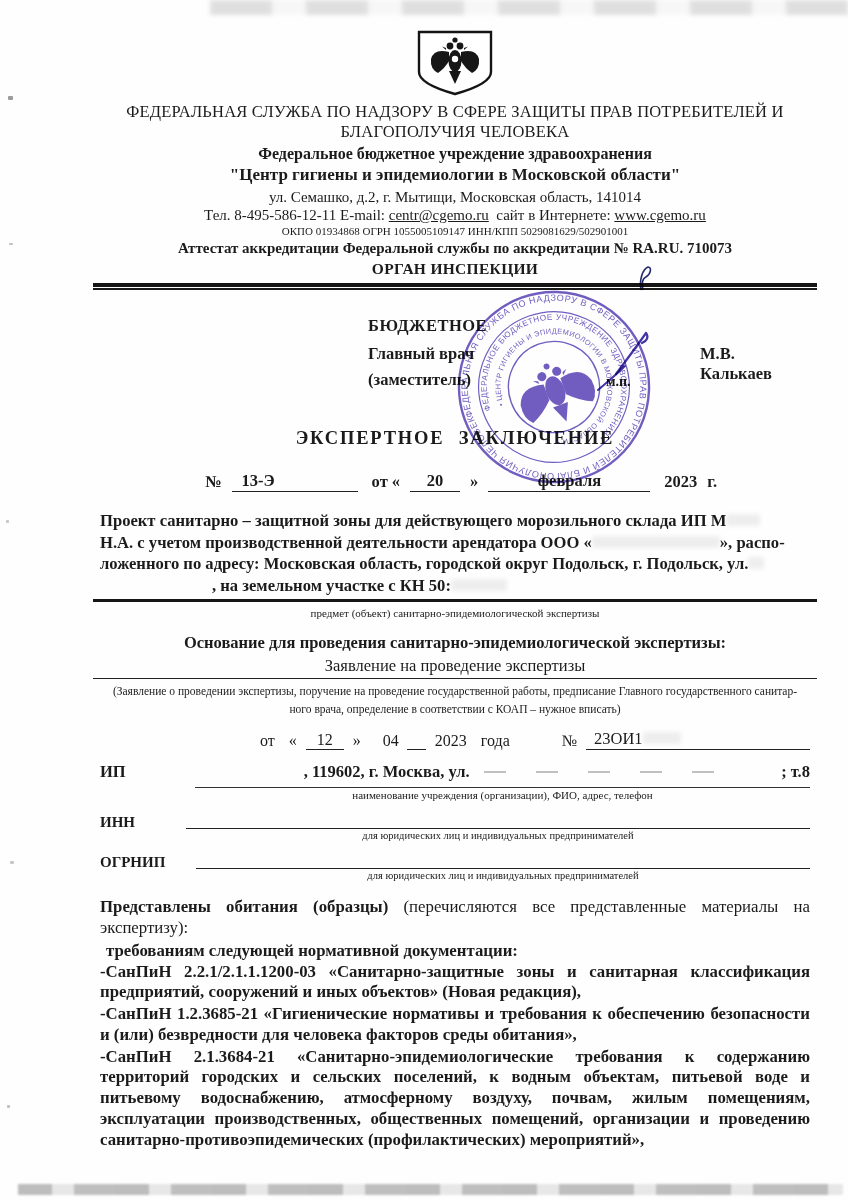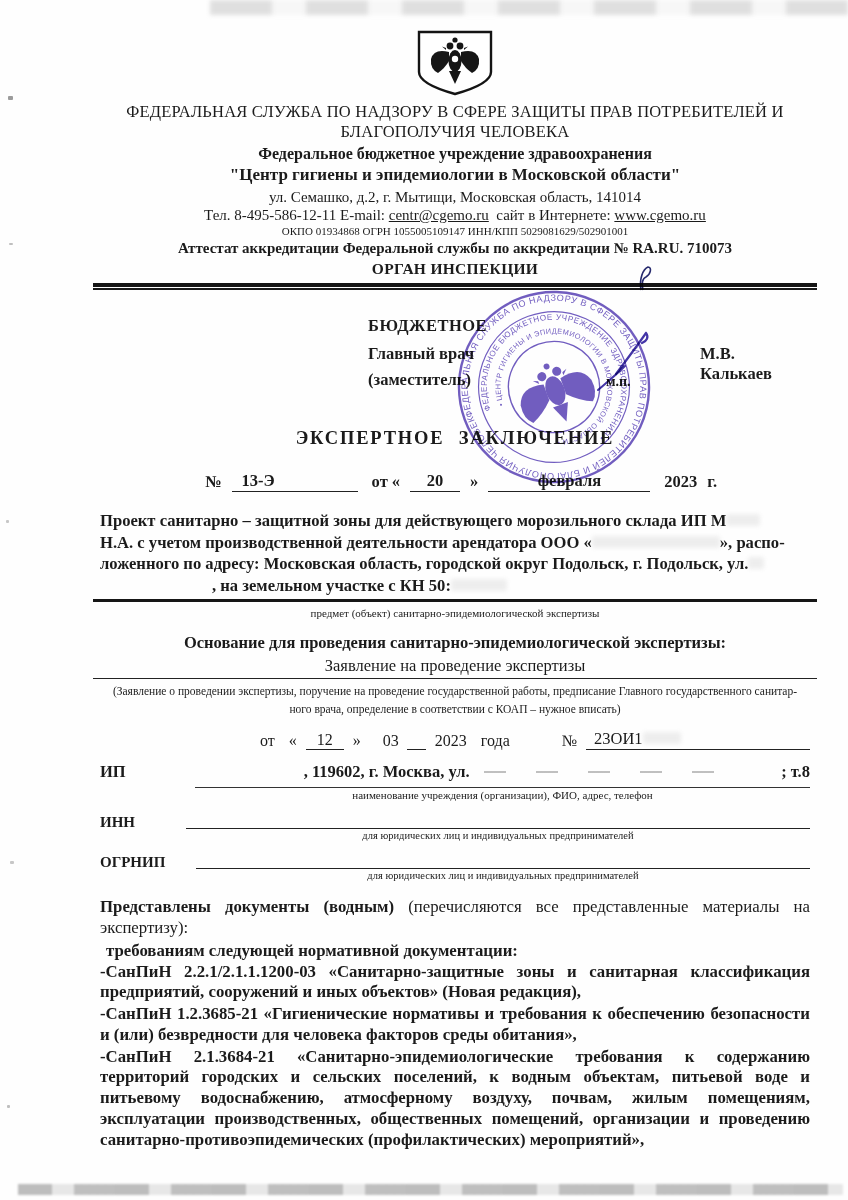--- a/index.html
+++ b/index.html
@@ -234,21 +234,21 @@
       <div class="basis-rule"></div>
       <div class="basis-note">
         <div>(Заявление о проведении экспертизы, поручение на проведение государственной работы, предписание Главного государственного санитар-</div>
         <div>ного врача, определение в соответствии с КОАП – нужное вписать)</div>
       </div>
       <div class="date-line dl">
         <i>от</i>
         <i class="dl-sp1">«</i>
         <span class="u-day2 dl-sp2">12</span>
         <i class="dl-sp2">»</i>
-        <i class="dl-sp1" style="margin-left:22px">03</i>
+        <i class="dl-sp1" style="margin-left:22px">04</i>
         <span class="u-dash"></span>
         <i class="dl-sp2">2023</i>
         <i class="dl-sp1">года</i>
         <i style="margin-left:52px">№</i>
         <span class="u-regnum dl-sp2"><span>23ОИ1</span><span class="redact" style="width:38px"></span></span>
       </div>
     </section>
 
     <section>
       <div class="applicant-line">
@@ -270,21 +270,21 @@
       </div>
     </div>
     <div class="fieldrow">
       <div class="flabel wide">ОГРНИП</div>
       <div class="fline">
         <div class="line"></div>
         <div class="fcaption">для юридических лиц и индивидуальных предпринимателей</div>
       </div>
     </div>
 
-    <p class="docs"><span class="b">Представлены документы (водным)</span><span> (перечисляются все представленные материалы на экспертизу):</span></p>
+    <p class="docs"><span class="b">Представлены обитания (образцы)</span><span> (перечисляются все представленные материалы на экспертизу):</span></p>
 
     <div class="intro">требованиям следующей нормативной документации:</div>
     <div class="norm">
       <p>-СанПиН 2.2.1/2.1.1.1200-03 «Санитарно-защитные зоны и санитарная классификация предприятий, сооружений и иных объектов» (Новая редакция),</p>
       <p>-СанПиН 1.2.3685-21 «Гигиенические нормативы и требования к обеспечению безопасности и (или) безвредности для человека факторов среды обитания»,</p>
       <p>-СанПиН 2.1.3684-21 «Санитарно-эпидемиологические требования к содержанию территорий городских и сельских поселений, к водным объектам, питьевой воде и питьевому водоснабжению, атмосферному воздуху, почвам, жилым помещениям, эксплуатации производственных, общественных помещений, организации и проведению санитарно-противоэпидемических (профилактических) мероприятий»,</p>
 
     </div>
 
   </div>

